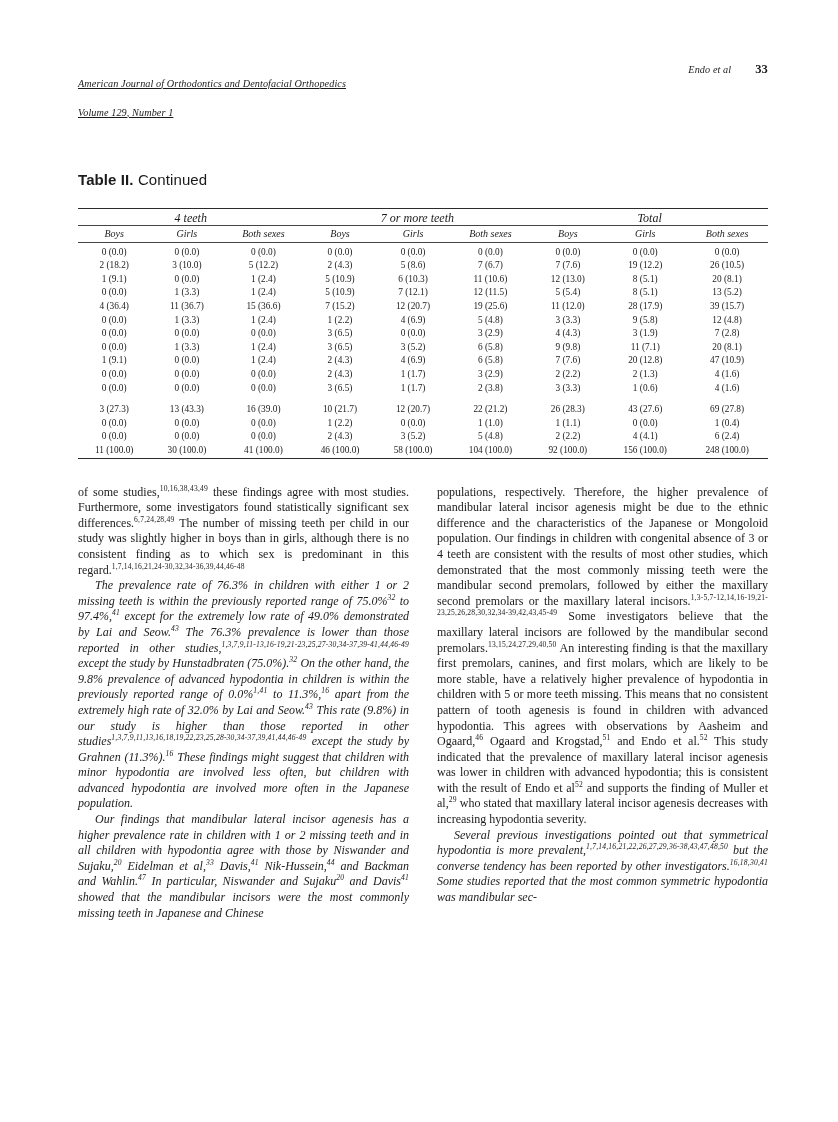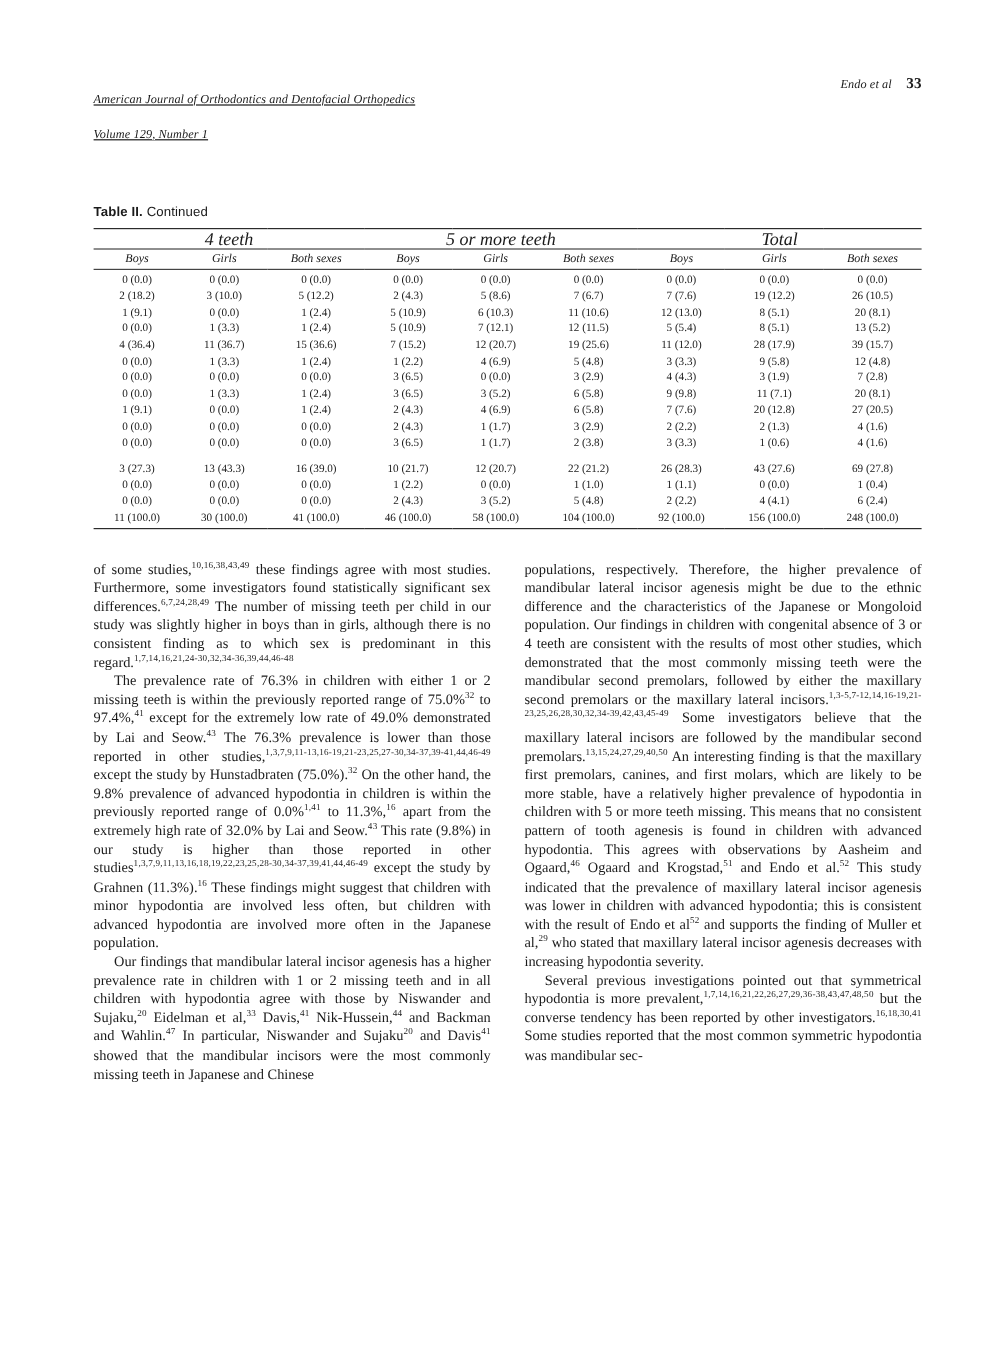--- a/index.html
+++ b/index.html
@@ -32,35 +32,35 @@
     align-items: flex-start;
     font-style: italic;
     font-size: 10.2px;
     line-height: 14.5px;
     letter-spacing: 0.1px;
   }
   .runhead-left { white-space: pre-line; text-decoration: underline; }
   .runhead-right {
     display: flex;
     align-items: baseline;
-    gap: 12px;
+    gap: 24px;
     white-space: nowrap;
   }
   .pageno {
     font-style: normal;
     font-weight: bold;
     font-size: 12.6px;
   }
 
   
   .table-block { margin-top: 36px; }
   .table-caption {
     font-family: "Liberation Sans", "DejaVu Sans", sans-serif;
-    font-size: 11px;
-    margin-bottom: 7px;
+    font-size: 15px;
+    margin-bottom: 20px;
     letter-spacing: 0.1px;
   }
   .table-caption .tnum { font-weight: bold; }
   .table-caption .tcont { font-weight: normal; }
 
   table.data {
     width: 100%;
     border-collapse: collapse;
     font-size: 9.3px;
     line-height: 13.6px;
@@ -76,21 +76,21 @@
     border-top: 1.6px solid #2b2b2b;
     height: 3px;
   }
   .rule-bottom td {
     border-top: 1.6px solid #2b2b2b;
     height: 2px;
   }
 
   .grp-head td {
     font-style: italic;
-    font-size: 15px;
+    font-size: 12px;
     padding-top: 3px;
     padding-bottom: 1px;
   }
   .grp-head td.spanned { border-bottom: 0.8px solid #444; }
 
   .sub-head td {
     font-style: italic;
     font-size: 10px;
     padding-top: 5px;
     padding-bottom: 2px;
@@ -118,21 +118,21 @@
   }
   .col {
     flex: 1 1 0;
     font-size: 12.0px;
     line-height: 15.6px;
     text-align: justify;
     text-justify: inter-word;
     hyphens: none;
   }
   .col p { margin: 0; }
-  .col p.indent { text-indent: 17px; }
+  .col p.indent { text-indent: 17px; font-style: italic; }
   sup {
     font-size: 7.6px;
     vertical-align: super;
     line-height: 0;
     letter-spacing: 0.2px;
   }
 </style>
 </head>
 <body>
 
@@ -155,21 +155,21 @@
       <span class="tcont">Continued</span>
     </div>
 
     <table class="data">
       <tbody id="table-body">
           <tr class="rule-top">
             <td colspan="9"></td>
           </tr>
           <tr class="grp-head">
             <td class="spanned" colspan="3">4 teeth</td>
-            <td class="spanned" colspan="3">5 or more teeth</td>
+            <td class="spanned" colspan="3">7 or more teeth</td>
             <td class="spanned" colspan="3">Total</td>
           </tr>
           <tr class="sub-head">
             <td class="col">Boys</td>
             <td class="col">Girls</td>
             <td class="col">Both sexes</td>
             <td class="col">Boys</td>
             <td class="col">Girls</td>
             <td class="col">Both sexes</td>
             <td class="col">Boys</td>
@@ -269,21 +269,21 @@
           </tr>
           <tr>
             <td>1 (9.1)</td>
             <td>0 (0.0)</td>
             <td>1 (2.4)</td>
             <td>2 (4.3)</td>
             <td>4 (6.9)</td>
             <td>6 (5.8)</td>
             <td class="b">7 (7.6)</td>
             <td>20 (12.8)</td>
-            <td>27 (20.5)</td>
+            <td>47 (10.9)</td>
           </tr>
           <tr>
             <td>0 (0.0)</td>
             <td>0 (0.0)</td>
             <td>0 (0.0)</td>
             <td>2 (4.3)</td>
             <td>1 (1.7)</td>
             <td>3 (2.9)</td>
             <td>2 (2.2)</td>
             <td>2 (1.3)</td>

